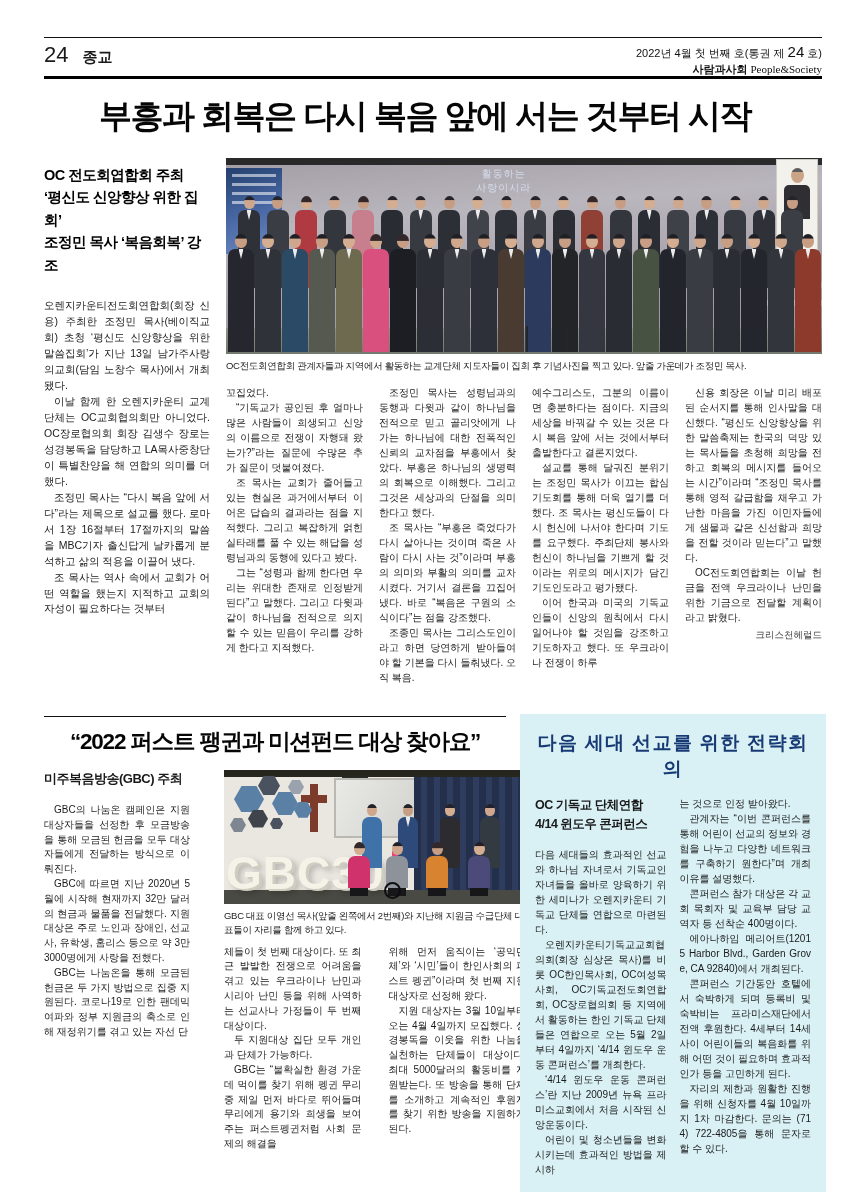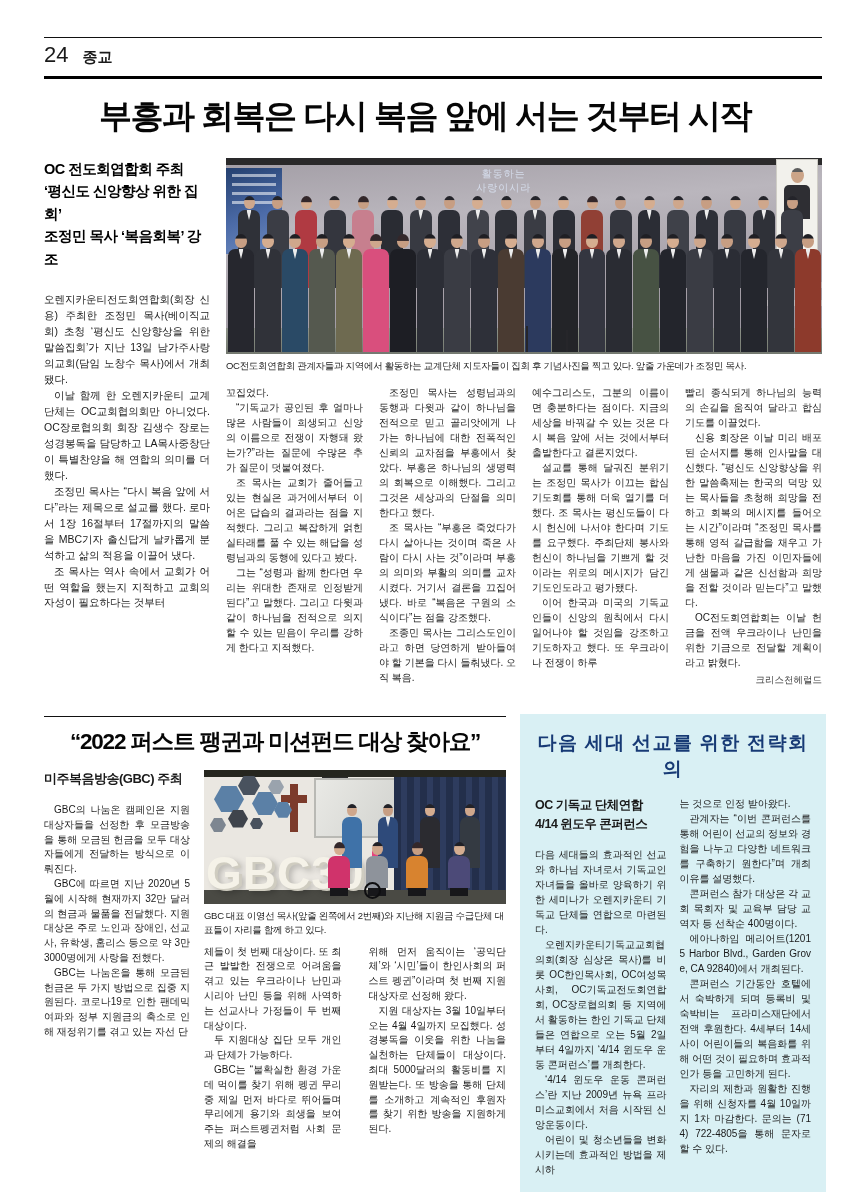--- a/index.html
+++ b/index.html
@@ -25,21 +25,21 @@
   .headline { left:0; width:850px; top:94px; text-align:center;
     font-size:33px; font-weight:800; letter-spacing:-1.5px; color:#060606; }
 
   
   .para { text-align:justify; word-break:break-all; }
   .ind  { text-indent:10px; }
   .caption { font-size:9.5px; color:#222; line-height:1.45; letter-spacing:-0.3px; }
 
   
   .article1 { left:44px; top:158px; width:778px; height:558px; display:flex; gap:16px; }
-  .a1-left  { flex:0 0 166px; }
+  .a1-left  { flex:0 0 166px;margin-top:6px; }
   .subhead-line { font-size:14.5px; font-weight:bold; line-height:1.55; color:#000; letter-spacing:-0.5px; }
   .a1-c1 { margin-top:22px; font-size:10.5px; line-height:1.52; height:460px; overflow:hidden; }
   .a1-right { flex:1; }
   .photo1 { width:596px; height:196px; position:relative; overflow:hidden;
     background:linear-gradient(175deg,#a29da5 0%,#bab6bd 30%,#a8a2aa 60%,#95909a 100%); }
   .a1-right .caption { margin-top:5px; white-space:nowrap; overflow:hidden; }
   .a1-cols { display:flex; gap:16px; margin-top:12px; height:330px; overflow:hidden; }
   .a1-col  { flex:1; font-size:10px; line-height:1.5; }
   .byline  { text-align:right; font-size:9.5px; color:#444; margin-top:3px; }
 
@@ -67,21 +67,21 @@
 
   
   .article2 { left:44px; top:716px; width:462px; border-top:1.5px solid #111; padding-top:9px; }
   .a2-headline { text-align:center; font-size:22.5px; font-weight:800; letter-spacing:-1.2px;
     margin-bottom:13px; color:#060606; }
   .a2-body { display:flex; gap:14px; }
   .a2-left { flex:0 0 146px; }
   .a2-subhead { font-size:13px; font-weight:bold; margin-bottom:15px; letter-spacing:-0.5px; }
   .a2-col { font-size:10px; line-height:1.48; }
   .a2-left .a2-col { height:396px; overflow:hidden; }
-  .a2-right { flex:1; }
+  .a2-right { flex:1;margin-left:20px; }
   .photo2 { width:302px; height:134px; position:relative; overflow:hidden; background:#eae7e1; }
   .a2-right .caption { margin-top:5px; }
   .a2-cols { display:flex; gap:27px; margin-top:8px; height:250px; overflow:hidden; }
   .a2-cols .a2-col { flex:1; }
 
   
   .p2-ceiling { position:absolute; top:0; left:0; right:0; height:7px; background:#26261f; }
   .p2-speaker { position:absolute; left:118px; top:7px; width:26px; height:14px; background:#2c2c2c; }
   .p2-screen  { position:absolute; left:112px; top:10px; width:78px; height:56px;
     background:linear-gradient(120deg,#e9e9e5,#d2d3cf); box-shadow:0 0 0 2px #b9b9b4; }
@@ -108,20 +108,24 @@
 </style>
 </head>
 <body>
 
 <div class="page">
 
   <div class="rule-top abs"></div>
 
   <div class="masthead abs">
     <span class="pageno">24</span><span class="section">종교</span>
+    <div class="issue">
+      <div><span>2022년 4월 첫 번째 호(통권 제 </span><span class="issue-no">24</span><span> 호)</span></div>
+      <div><span class="brand-ko">사람과사회</span> <span class="brand-en">People&amp;Society</span></div>
+    </div>
   </div>
 
   <div class="rule-thick abs"></div>
 
   <h1 class="headline abs">부흥과 회복은 다시 복음 앞에 서는 것부터 시작</h1>
 
   <section class="article1 abs">
     <div class="a1-left">
       <div class="a1-subhead">
           <p class="subhead-line">OC 전도회엽합회 주최</p>
@@ -395,21 +399,20 @@
             <p class="para ind">조 목사는 “부흥은 죽었다가 다시 살아나는 것이며 죽은 사람이 다시 사는 것”이라며 부흥의 의미와 부활의 의미를 교차 시켰다. 거기서 결론을 끄집어냈다. 바로 “복음은 구원의 소식이다”는 점을 강조했다.</p>
             <p class="para ind">조종민 목사는 그리스도인이라고 하면 당연하게 받아들여야 할 기본을 다시 들춰냈다. 오직 복음.</p>
           </div>
         <div class="a1-col">
             <p class="para">예수그리스도, 그분의 이름이면 충분하다는 점이다. 지금의 세상을 바꿔갈 수 있는 것은 다시 복음 앞에 서는 것에서부터 출발한다고 결론지었다.</p>
             <p class="para ind">설교를 통해 달궈진 분위기는 조정민 목사가 이끄는 합심기도회를 통해 더욱 열기를 더했다. 조 목사는 평신도들이 다시 헌신에 나서야 한다며 기도를 요구했다. 주최단체 봉사와 헌신이 하나님을 기쁘게 할 것이라는 위로의 메시지가 담긴 기도인도라고 평가됐다.</p>
             <p class="para ind">이어 한국과 미국의 기독교인들이 신앙의 원칙에서 다시 일어나야 할 것임을 강조하고 기도하자고 했다. 또 우크라이나 전쟁이 하루</p>
           </div>
         <div class="a1-col">
           <div>
-              <p class="para">빨리 종식되게 하나님의 능력의 손길을 움직여 달라고 합심 기도를 이끌었다.</p>
               <p class="para ind">신용 회장은 이날 미리 배포된 순서지를 통해 인사말을 대신했다. “평신도 신앙향상을 위한 말씀축제는 한국의 덕망 있는 목사들을 초청해 희망을 전하고 회복의 메시지를 들어오는 시간”이라며 “조정민 목사를 통해 영적 갈급함을 채우고 가난한 마음을 가진 이민자들에게 샘물과 같은 신선함과 희망을 전할 것이라 믿는다”고 말했다.</p>
               <p class="para ind">OC전도회연합회는 이날 헌금을 전액 우크라이나 난민을 위한 기금으로 전달할 계획이라고 밝혔다.</p>
             </div>
           <div class="byline">크리스천헤럴드</div>
         </div>
       </div>
     </div>
   </section>
 
   <section class="article2 abs">

